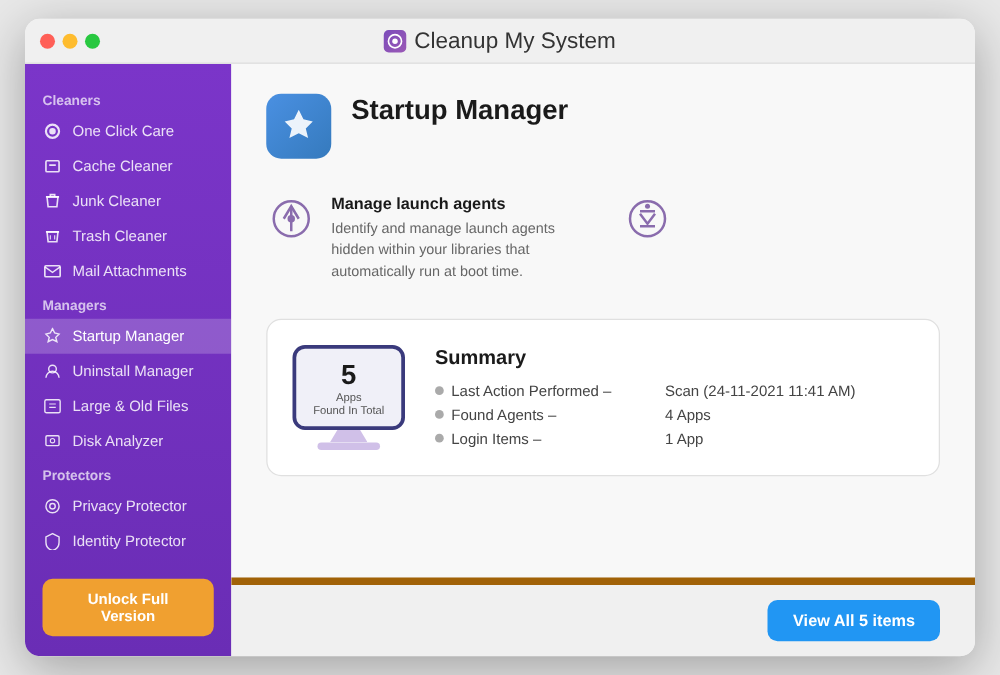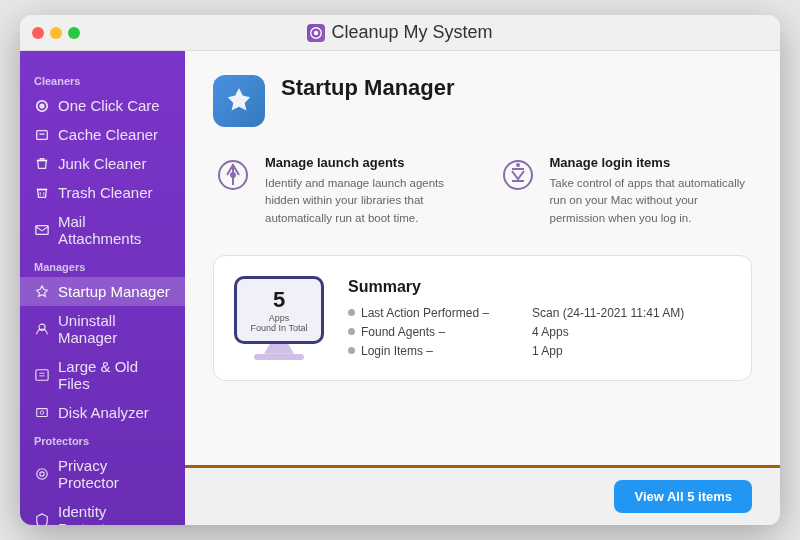--- a/index.html
+++ b/index.html
@@ -86,21 +86,21 @@
       padding: 8px 14px 4px 14px;
       text-transform: none;
     }
     .sidebar-item {
       display: flex;
       align-items: center;
       gap: 8px;
       padding: 6px 14px;
       cursor: pointer;
       color: rgba(255,255,255,0.85);
-      font-size: 15px;
+      font-size: 12px;
       border-radius: 0;
       transition: background 0.15s;
     }
     .sidebar-item.active {
       background: rgba(255,255,255,0.2);
       color: white;
     }
     .sidebar-item-icon {
       width: 16px;
       height: 16px;
@@ -294,21 +294,21 @@
       font-size: 12px;
       color: #444;
     }
     
     .bottom-bar {
       display: flex;
       justify-content: flex-end;
       align-items: center;
       padding: 12px 28px;
       background: #f0f0f0;
-      border-top: 3px solid #a16207;
+      border-top: 6px solid #a16207;
     }
     .view-all-btn {
       background: #2196f3;
       color: white;
       border: none;
       border-radius: 8px;
       padding: 9px 20px;
       font-size: 13px;
       font-weight: 600;
       cursor: pointer;
@@ -493,24 +493,20 @@
 
           <div class="feature-card">
             <div class="feature-card-icon">
               <svg viewBox="0 0 40 40" fill="none" stroke="#8a6cad" stroke-width="2">
                 <circle cx="20" cy="20" r="14"></circle>
                 <path d="M14 16 L20 24 L26 16"></path>
                 <circle cx="20" cy="10" r="2" fill="#8a6cad" stroke="none"></circle>
                 <line x1="14" y1="14" x2="26" y2="14"></line>
                 <line x1="14" y1="26" x2="26" y2="26"></line>
               </svg>
-            </div>
-            <div class="feature-card-text">
-              <h3>Manage login items</h3>
-              <p>Take control of apps that automatically run on your Mac without your permission when you log in.</p>
             </div>
           </div>
         </div>
 
         <div class="summary-box">
           <div class="summary-illustration">
             <div class="monitor-outer">
               <div class="monitor-inner">
                 <div class="monitor-count">5</div>
                 <div class="monitor-label">Apps</div>

